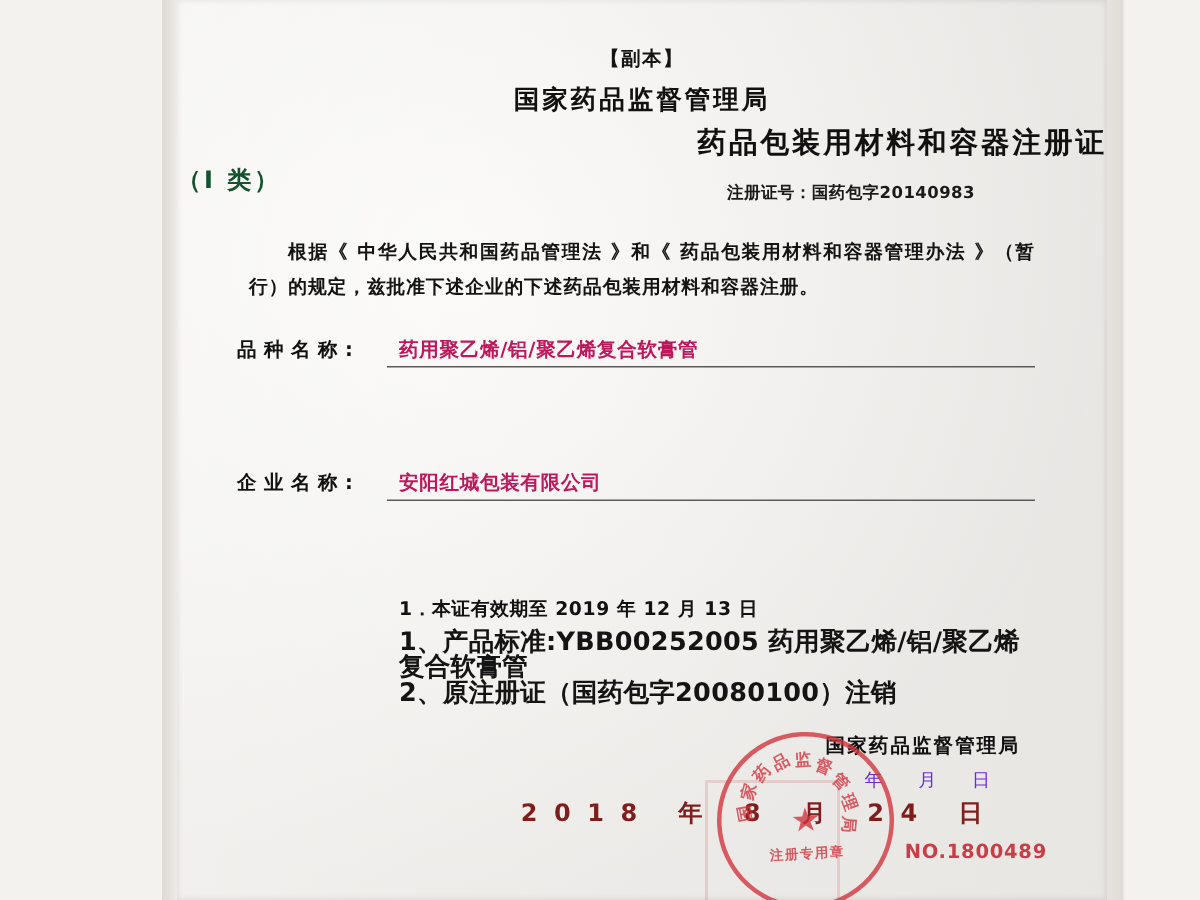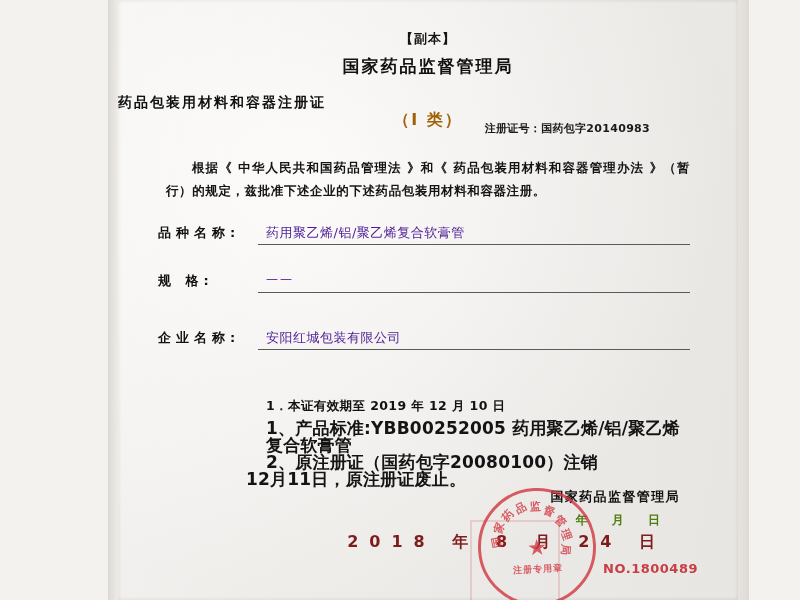--- a/index.html
+++ b/index.html
@@ -72,36 +72,35 @@
     text-align: center;
     font-size: 17px;
     font-weight: bold;
     letter-spacing: 2px;
     color: #111;
   }
   .title2 {
     position: absolute;
     left: 0; right: 0;
     top: 82px;
-    text-align: left;
-    font-size: 14px;
+    text-align: right;
+    font-size: 19px;
     font-weight: bold;
     letter-spacing: 2px;
     color: #111;
-    margin-top: 12px;
   }
   .title3 {
     position: absolute;
     left: 0; right: 0;
     top: 110px;
-    text-align: center;
+    text-align: left;
     font-size: 16px;
     font-weight: bold;
     letter-spacing: 2px;
-    color: #a16207;
+    color: #14532d;
   }
   .reg-no {
     position: absolute;
     right: 88px;
     top: 121px;
     font-size: 11px;
     font-weight: bold;
     color: #1a1a1a;
     letter-spacing: 0.3px;
   }
@@ -133,35 +132,35 @@
     font-weight: bold;
     letter-spacing: 5px;
     color: #111;
     white-space: nowrap;
   }
   .field .val {
     position: absolute;
     left: 108px;
     top: 0;
     font-size: 13px;
-    font-weight: normal;
-    color: #4c1d95;
+    font-weight: bold;
+    color: #be185d;
     letter-spacing: 0.5px;
     white-space: nowrap;
   }
   .field .rule {
     position: absolute;
     left: 100px;
     right: 8px;
     top: 20px;
     border-bottom: 1px solid #5a5a5a;
   }
   .f1 { top: 224px; }
   .f2 { top: 272px; }
-  .f3 { top: 329px; text-align: right; }
+  .f3 { top: 313px; text-align: right; }
   .f4 { top: 361px; }
   .f5 { top: 398px; }
   .f2 .val { letter-spacing: 2px; font-size: 12px; }
   .notes-line1 {
     position: absolute;
     left: 148px;
     top: 398px;
     font-size: 12.5px;
     font-weight: bold;
     color: #111;
@@ -190,23 +189,23 @@
     font-size: 13px;
     font-weight: bold;
     letter-spacing: 1.4px;
     color: #111;
   }
   .sig-date-line {
     position: absolute;
     right: 68px;
     top: 512px;
     font-size: 12px;
-    font-weight: bold;
+    font-weight: normal;
     letter-spacing: 10px;
-    color: #4d7c0f;
+    color: #6d28d9;
   }
   .sig-date {
     position: absolute;
     right: 72px;
     top: 532px;
     font-size: 16px;
     font-weight: bold;
     letter-spacing: 11px;
     color: #7f1d1d;
   }
@@ -294,39 +293,33 @@
     <div class="reg-no">注册证号：国药包字20140983</div>
 
     <div class="para">根据《 中华人民共和国药品管理法 》和《 药品包装用材料和容器管理办法 》（暂行）的规定，兹批准下述企业的下述药品包装用材料和容器注册。</div>
 
     <div class="field f1">
       <div class="lbl">品种名称:</div>
       <div class="val">药用聚乙烯/铝/聚乙烯复合软膏管</div>
       <div class="rule"></div>
     </div>
 
-    <div class="field f2">
-      <div class="lbl">规    格:</div>
-      <div class="val">——</div>
-      <div class="rule"></div>
-    </div>
 
     <div class="field f3">
       <div class="lbl">企业名称:</div>
       <div class="val">安阳红城包装有限公司</div>
       <div class="rule"></div>
     </div>
 
 
 
-    <div class="notes-line1">1．本证有效期至  2019 年  12 月  10 日</div>
+    <div class="notes-line1">1．本证有效期至  2019 年  12 月  13 日</div>
     <div class="notes-rest">
       <div>1、产品标准:YBB00252005 药用聚乙烯/铝/聚乙烯复合软膏管</div>
       <div>2、原注册证（国药包字20080100）注销</div>
-      <div class="n3wrap">12月11日，原注册证废止。</div>
     </div>
 
     <div class="sig-org">国家药品监督管理局</div>
     <div class="sig-date-line">年    月    日</div>
     <div class="sig-date">2018 年  8 月 24 日</div>
 
     <div class="seal">
       <div class="star">★</div>
       <div class="seal-text">
           <span style="transform: translate(-46.6136px, -0.316085px) rotate(-97.7778deg);">国</span>

